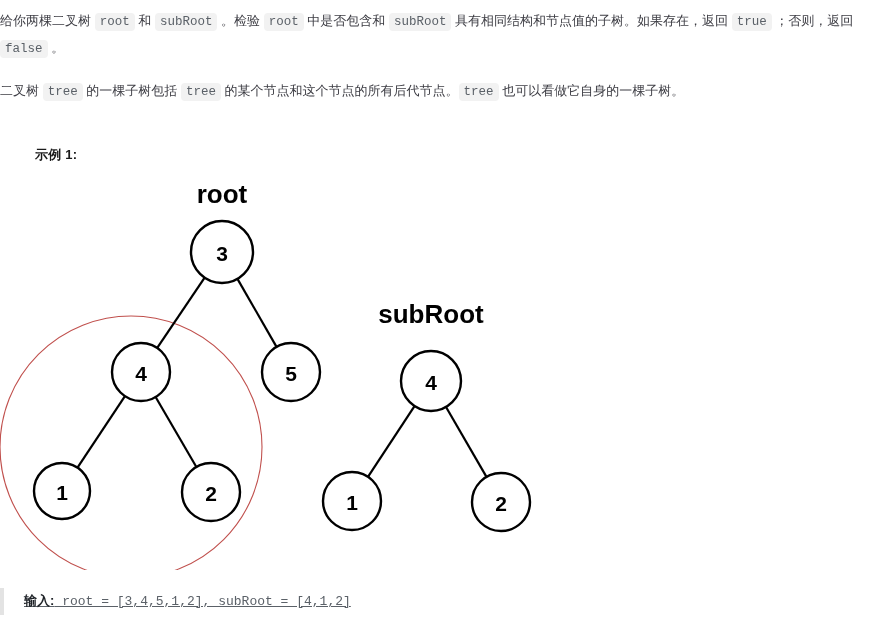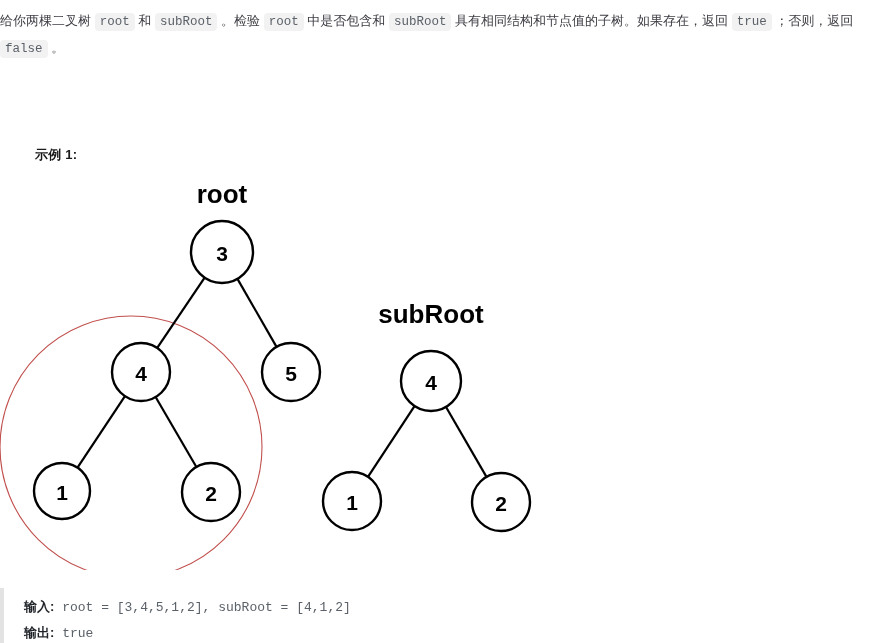--- a/index.html
+++ b/index.html
@@ -102,36 +102,38 @@
     left: 0;
     top: 588px;
     width: 860px;
     border-left: 4px solid #e3e3e3;
     padding: 6px 0 6px 20px;
     box-sizing: border-box;
   }
   .code-line {
     font-family: "Liberation Mono", "DejaVu Sans Mono", monospace;
     font-size: 13px;
-    line-height: 25px;
+    line-height: 14px;
     color: #5b6168;
     white-space: pre;
+    text-decoration: underline;
   }
   .code-line b {
     font-family: "Liberation Sans", "DejaVu Sans", sans-serif;
     font-weight: bold;
     color: #1f2328;
     font-size: 13px;
   }
 </style>
 </head>
 <body>
 
 <div class="prose">
   <p class="para p1" id="para-1">给你两棵二叉树 <code class="chip">root</code> 和 <code class="chip">subRoot</code> 。检验 <code class="chip">root</code> 中是否包含和 <code class="chip">subRoot</code> 具有相同结构和节点值的子树。如果存在，返回 <code class="chip">true</code> ；否则，返回 <code class="chip">false</code> 。</p>
+  <p class="para p2" id="para-2">二叉树 <code class="chip">tree</code> 的一棵子树包括 <code class="chip">tree</code> 的某个节点和这个节点的所有后代节点。<code class="chip">tree</code> 也可以看做它自身的一棵子树。</p>
 </div>
 
 <div class="example-heading">示例 1:</div>
 
 <div class="figure">
   <svg id="tree-svg" width="600" height="400" viewBox="0 0 600 400" xmlns="http://www.w3.org/2000/svg">
     <g id="highlight-layer">
         <circle cx="131" cy="277" r="131" class="highlight-circle" stroke="#c0504d"></circle>
       </g>
     <g id="edge-layer">
@@ -178,14 +180,13 @@
       </g>
     <g id="caption-layer">
         <text x="222" y="33" text-anchor="middle" font-size="26" class="tree-caption">root</text>
         <text x="431" y="153" text-anchor="middle" font-size="26" class="tree-caption">subRoot</text>
       </g>
   </svg>
 </div>
 
 <div class="codeblock">
   <div class="code-line"><b>输入:</b><span> root = [3,4,5,1,2], subRoot = [4,1,2]</span></div>
-  <div class="code-line"><b>输出:</b><span> true</span></div>
 </div>
 
 </body></html>

